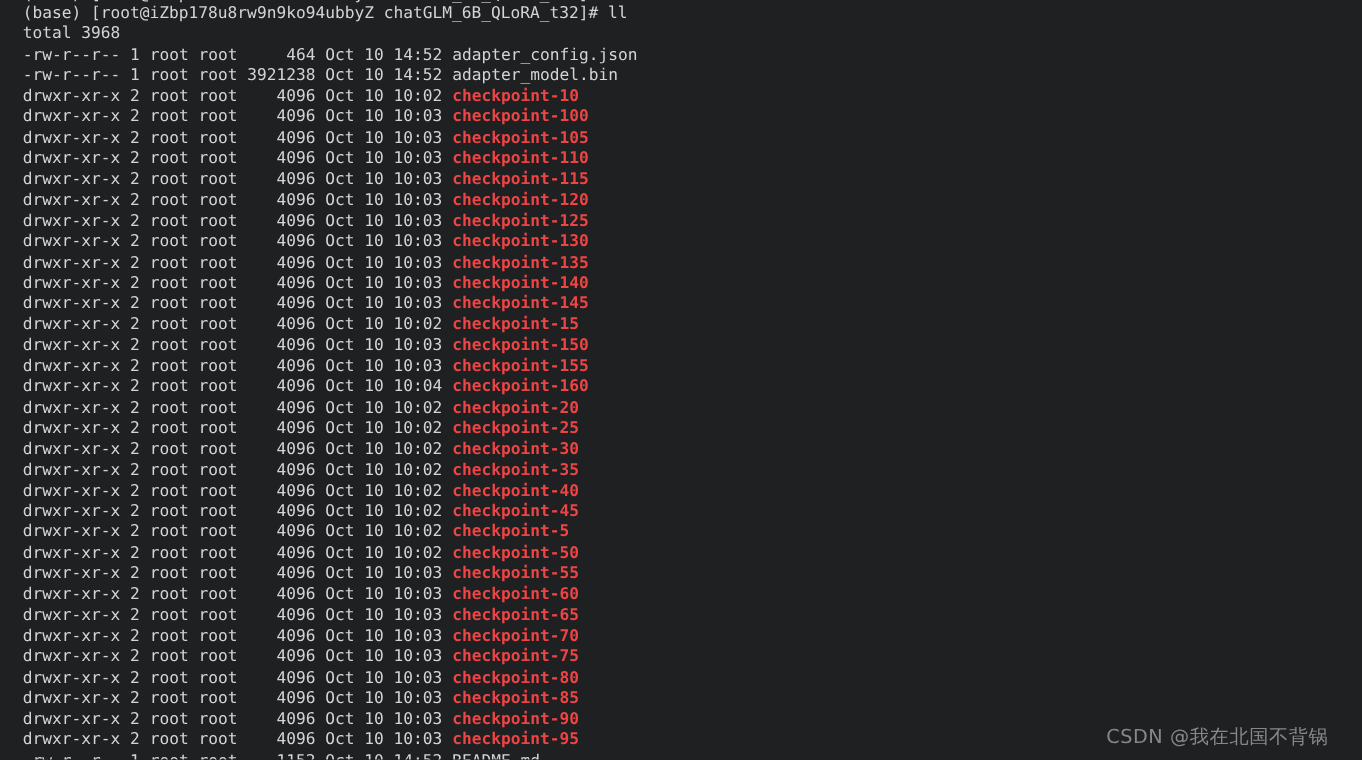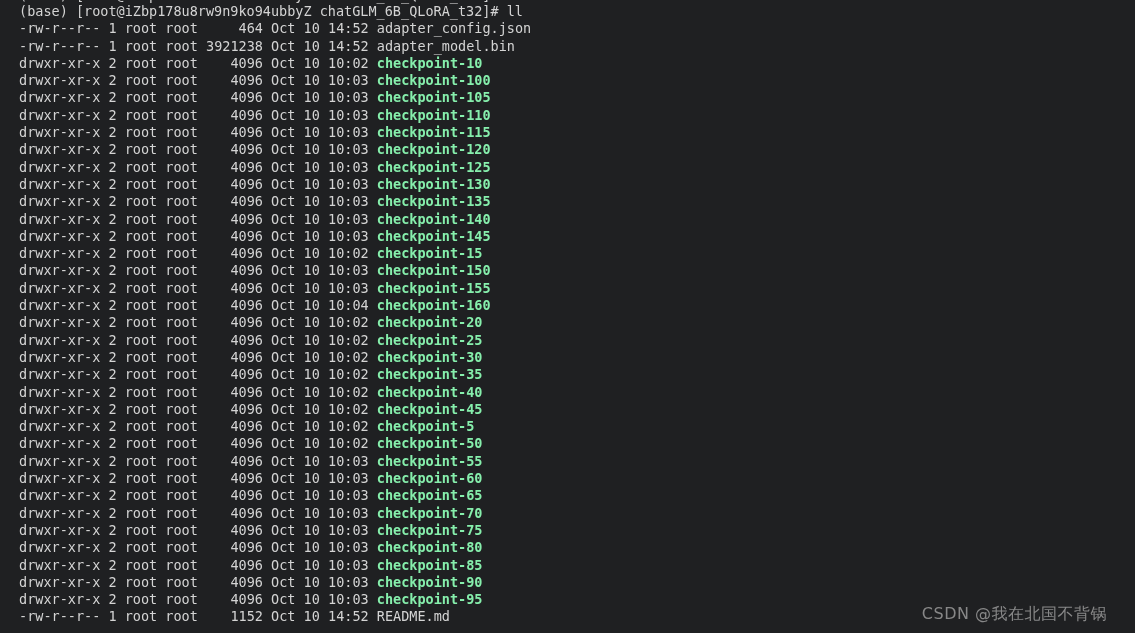--- a/index.html
+++ b/index.html
@@ -56,21 +56,21 @@
     white-space: pre;
     font-size: 13.5px;
     line-height: 17.3px;
     height: 17.3px;
     color: #d4d4d4;
     padding-left: 19px;
     letter-spacing: 0px;
   }
 
   .c-default { color: #d4d4d4; }
-  .c-dir     { color: #86efac; font-weight: 600; }
+  .c-dir     { color: #ef4444; font-weight: 600; }
 
   .watermark {
     position: absolute;
     right: 28px;
     bottom: 8px;
     color: #9a9a9a;
     font-family: "DejaVu Sans", "Liberation Sans", sans-serif;
     font-size: 16px;
     letter-spacing: 0.5px;
     opacity: 0.85;
@@ -83,20 +83,21 @@
 <body>
 
 <div id="terminal">
 
   <div class="scrollback-remnant">
     <div class="line c-default">(base) [root@iZbp178u8rw9n9ko94ubbyZ chatGLM_6B_QLoRA_t32]# ll</div>
   </div>
 
   <div id="lines">
       <div class="line"><span class="c-default">(base) [root@iZbp178u8rw9n9ko94ubbyZ chatGLM_6B_QLoRA_t32]# ll</span></div>
+      <div class="line"><span class="c-default">total 3968</span></div>
       <div class="line"><span class="c-default">-rw-r--r--</span><span class="c-default"> </span><span class="c-default">1</span><span class="c-default"> </span><span class="c-default">root</span><span class="c-default"> </span><span class="c-default">root</span><span class="c-default"> </span><span class="c-default">    464</span><span class="c-default"> </span><span class="c-default">Oct</span><span class="c-default"> </span><span class="c-default">10</span><span class="c-default"> </span><span class="c-default">14:52</span><span class="c-default"> </span><span class="c-default">adapter_config.json</span></div>
       <div class="line"><span class="c-default">-rw-r--r--</span><span class="c-default"> </span><span class="c-default">1</span><span class="c-default"> </span><span class="c-default">root</span><span class="c-default"> </span><span class="c-default">root</span><span class="c-default"> </span><span class="c-default">3921238</span><span class="c-default"> </span><span class="c-default">Oct</span><span class="c-default"> </span><span class="c-default">10</span><span class="c-default"> </span><span class="c-default">14:52</span><span class="c-default"> </span><span class="c-default">adapter_model.bin</span></div>
       <div class="line"><span class="c-default">drwxr-xr-x</span><span class="c-default"> </span><span class="c-default">2</span><span class="c-default"> </span><span class="c-default">root</span><span class="c-default"> </span><span class="c-default">root</span><span class="c-default"> </span><span class="c-default">   4096</span><span class="c-default"> </span><span class="c-default">Oct</span><span class="c-default"> </span><span class="c-default">10</span><span class="c-default"> </span><span class="c-default">10:02</span><span class="c-default"> </span><span class="c-dir">checkpoint-10</span></div>
       <div class="line"><span class="c-default">drwxr-xr-x</span><span class="c-default"> </span><span class="c-default">2</span><span class="c-default"> </span><span class="c-default">root</span><span class="c-default"> </span><span class="c-default">root</span><span class="c-default"> </span><span class="c-default">   4096</span><span class="c-default"> </span><span class="c-default">Oct</span><span class="c-default"> </span><span class="c-default">10</span><span class="c-default"> </span><span class="c-default">10:03</span><span class="c-default"> </span><span class="c-dir">checkpoint-100</span></div>
       <div class="line"><span class="c-default">drwxr-xr-x</span><span class="c-default"> </span><span class="c-default">2</span><span class="c-default"> </span><span class="c-default">root</span><span class="c-default"> </span><span class="c-default">root</span><span class="c-default"> </span><span class="c-default">   4096</span><span class="c-default"> </span><span class="c-default">Oct</span><span class="c-default"> </span><span class="c-default">10</span><span class="c-default"> </span><span class="c-default">10:03</span><span class="c-default"> </span><span class="c-dir">checkpoint-105</span></div>
       <div class="line"><span class="c-default">drwxr-xr-x</span><span class="c-default"> </span><span class="c-default">2</span><span class="c-default"> </span><span class="c-default">root</span><span class="c-default"> </span><span class="c-default">root</span><span class="c-default"> </span><span class="c-default">   4096</span><span class="c-default"> </span><span class="c-default">Oct</span><span class="c-default"> </span><span class="c-default">10</span><span class="c-default"> </span><span class="c-default">10:03</span><span class="c-default"> </span><span class="c-dir">checkpoint-110</span></div>
       <div class="line"><span class="c-default">drwxr-xr-x</span><span class="c-default"> </span><span class="c-default">2</span><span class="c-default"> </span><span class="c-default">root</span><span class="c-default"> </span><span class="c-default">root</span><span class="c-default"> </span><span class="c-default">   4096</span><span class="c-default"> </span><span class="c-default">Oct</span><span class="c-default"> </span><span class="c-default">10</span><span class="c-default"> </span><span class="c-default">10:03</span><span class="c-default"> </span><span class="c-dir">checkpoint-115</span></div>
       <div class="line"><span class="c-default">drwxr-xr-x</span><span class="c-default"> </span><span class="c-default">2</span><span class="c-default"> </span><span class="c-default">root</span><span class="c-default"> </span><span class="c-default">root</span><span class="c-default"> </span><span class="c-default">   4096</span><span class="c-default"> </span><span class="c-default">Oct</span><span class="c-default"> </span><span class="c-default">10</span><span class="c-default"> </span><span class="c-default">10:03</span><span class="c-default"> </span><span class="c-dir">checkpoint-120</span></div>
       <div class="line"><span class="c-default">drwxr-xr-x</span><span class="c-default"> </span><span class="c-default">2</span><span class="c-default"> </span><span class="c-default">root</span><span class="c-default"> </span><span class="c-default">root</span><span class="c-default"> </span><span class="c-default">   4096</span><span class="c-default"> </span><span class="c-default">Oct</span><span class="c-default"> </span><span class="c-default">10</span><span class="c-default"> </span><span class="c-default">10:03</span><span class="c-default"> </span><span class="c-dir">checkpoint-125</span></div>
       <div class="line"><span class="c-default">drwxr-xr-x</span><span class="c-default"> </span><span class="c-default">2</span><span class="c-default"> </span><span class="c-default">root</span><span class="c-default"> </span><span class="c-default">root</span><span class="c-default"> </span><span class="c-default">   4096</span><span class="c-default"> </span><span class="c-default">Oct</span><span class="c-default"> </span><span class="c-default">10</span><span class="c-default"> </span><span class="c-default">10:03</span><span class="c-default"> </span><span class="c-dir">checkpoint-130</span></div>

